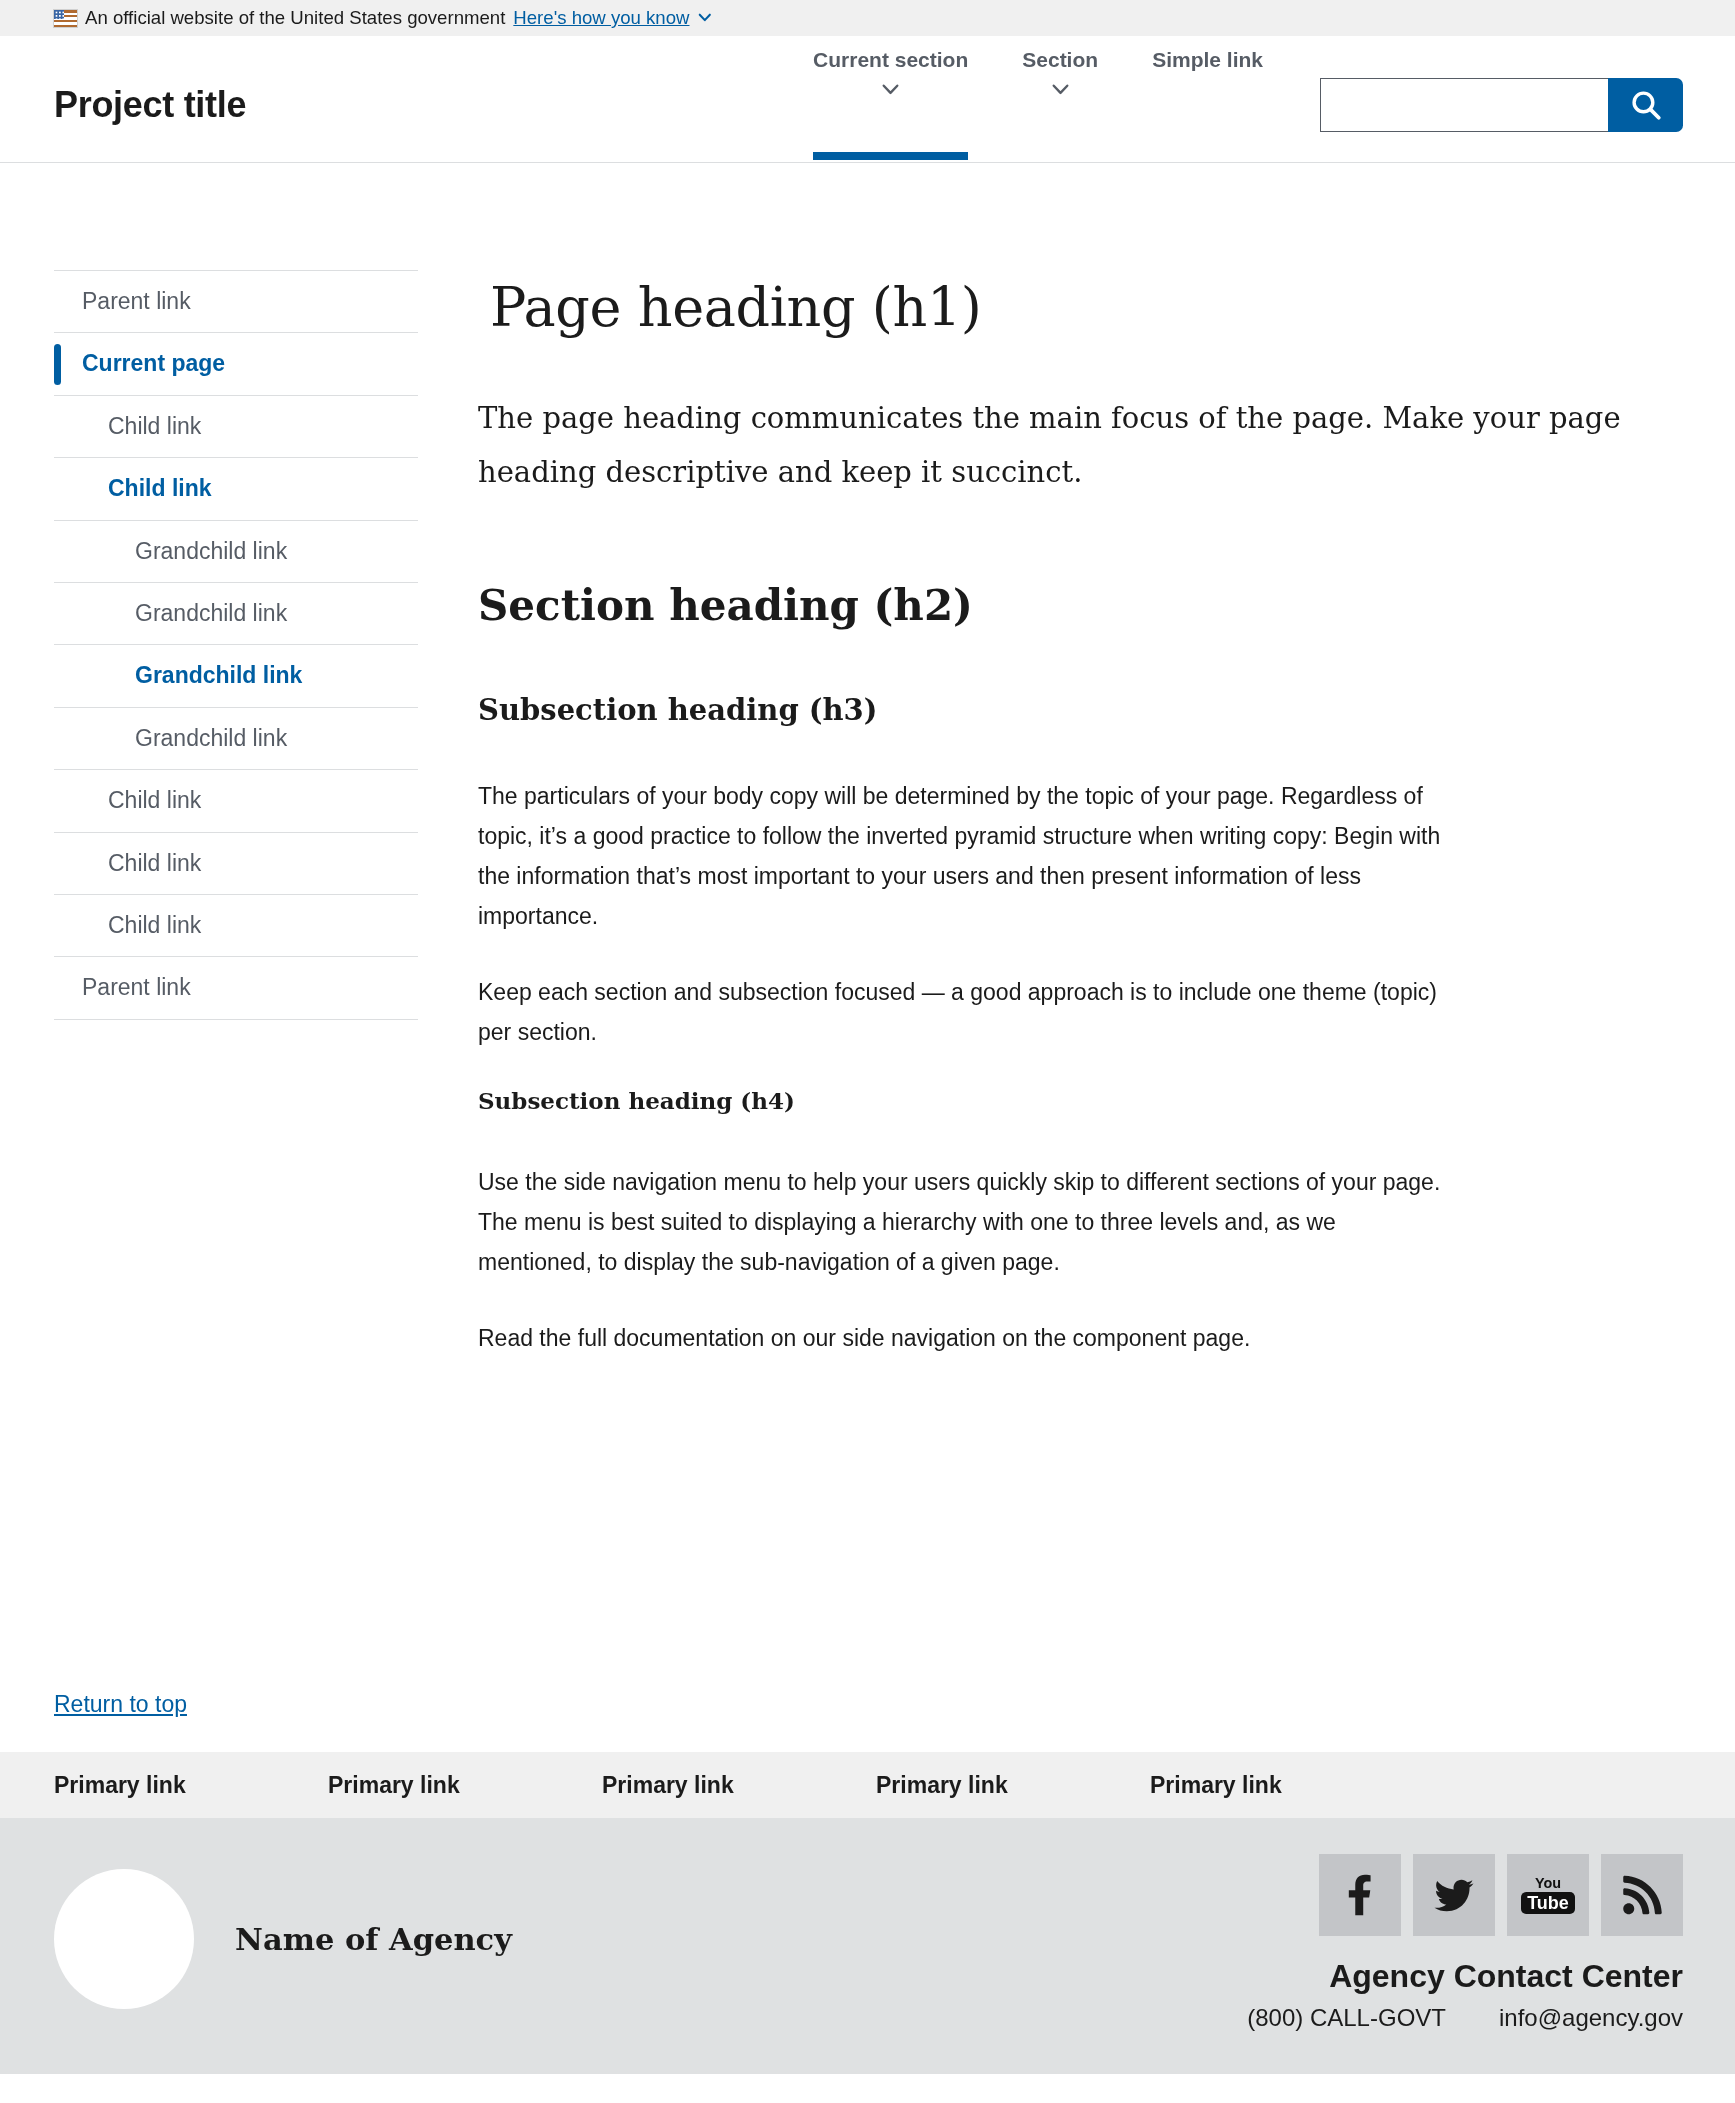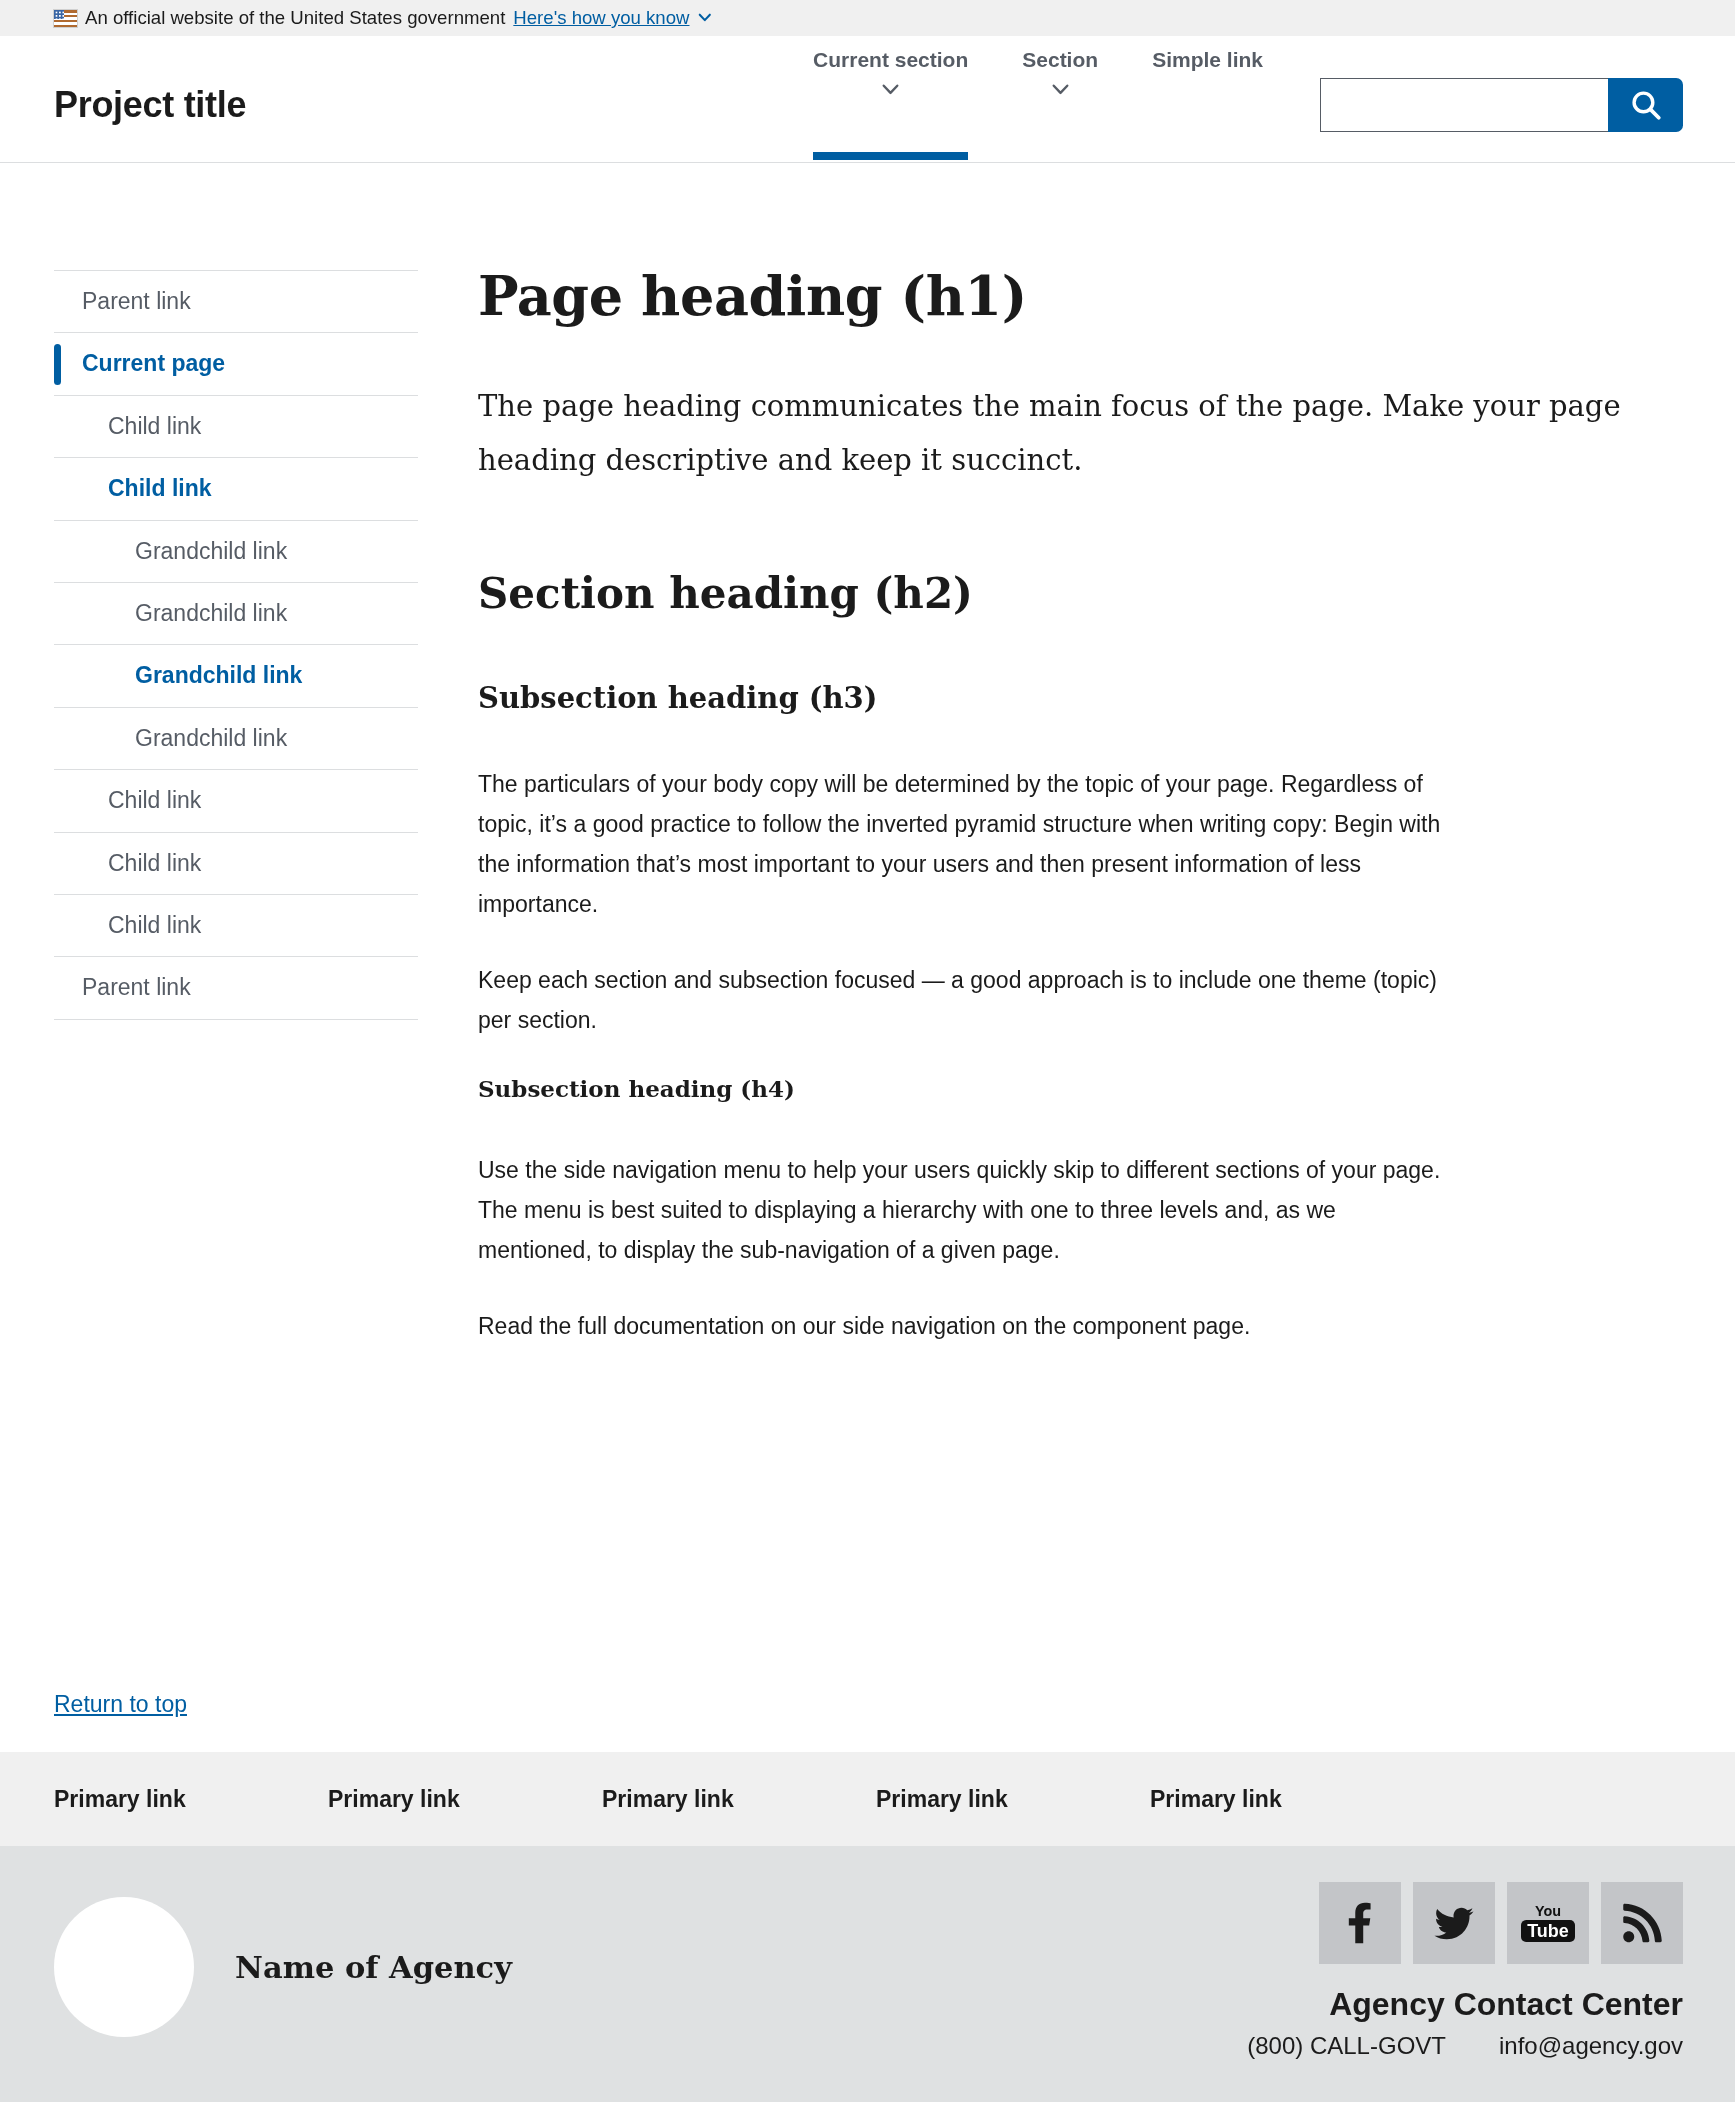--- a/index.html
+++ b/index.html
@@ -131,25 +131,25 @@
     content: "";
     position: absolute;
     left: 0; top: 10.2px; bottom: 10.2px;
     width: 6.8px;
     border-radius: 6.8px;
     background: #005ea2;
   }
 
   .main-content { flex: 1; margin-left: 60px; margin-top: -5.1px; }
   .main-content h1 {
-    margin: 0;
+    margin: 12px;
     font-family: "DejaVu Serif", serif;
     font-size: 54px;
     line-height: 1.16;
-    font-weight: 700;
+    font-weight: 400;
     letter-spacing: -0.4px;
   }
   .intro {
     margin: 51px 0 0;
     font-family: "DejaVu Serif", serif;
     font-size: 29px;
     line-height: 1.88;
     max-width: 1237px;
   }
   .main-content h2 {
@@ -184,21 +184,21 @@
   .return-top {
     position: absolute;
     left: 54px; bottom: 34px;
     font-size: 23px;
     color: #005ea2;
     text-decoration: underline;
   }
 
   
   .footer-primary {
-    height: 94px;
+    height: 66px;
     background: #f0f0f0;
     display: flex;
     align-items: center;
     padding: 0 53px 0 54px;
   }
   .footer-primary ul { list-style:none; margin:0; padding:0; display:flex; width:100%; }
   .footer-primary li { width: 274px; }
   .footer-primary a {
     font-size: 23px;
     font-weight: 700;

